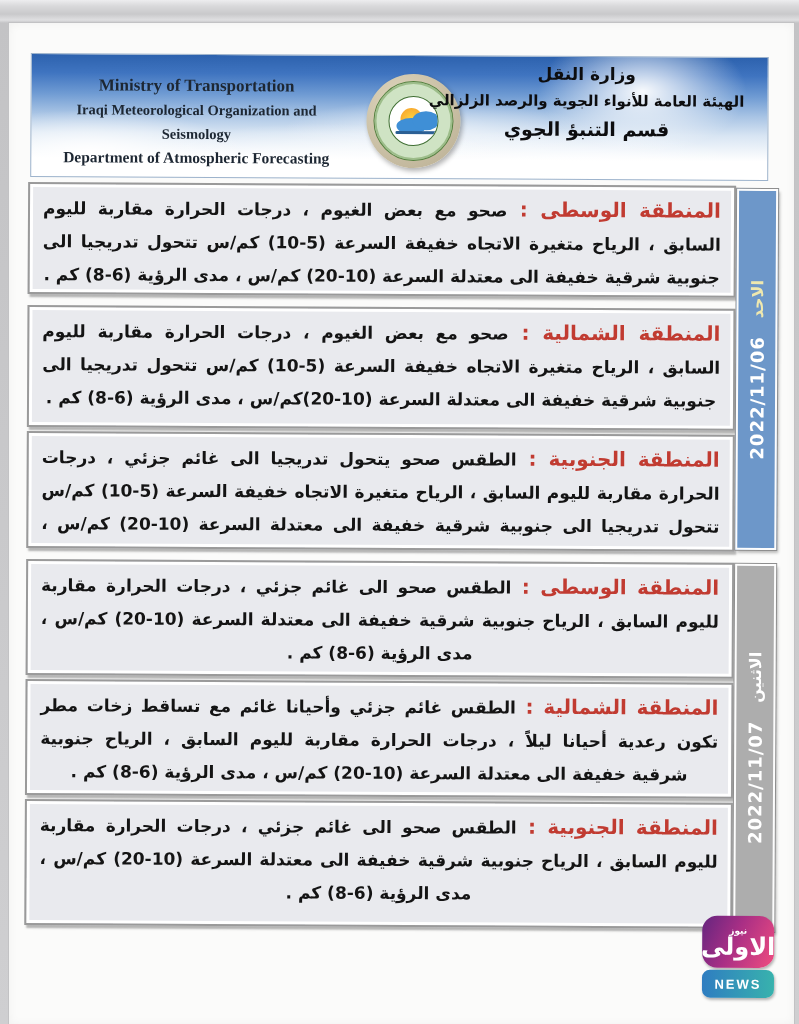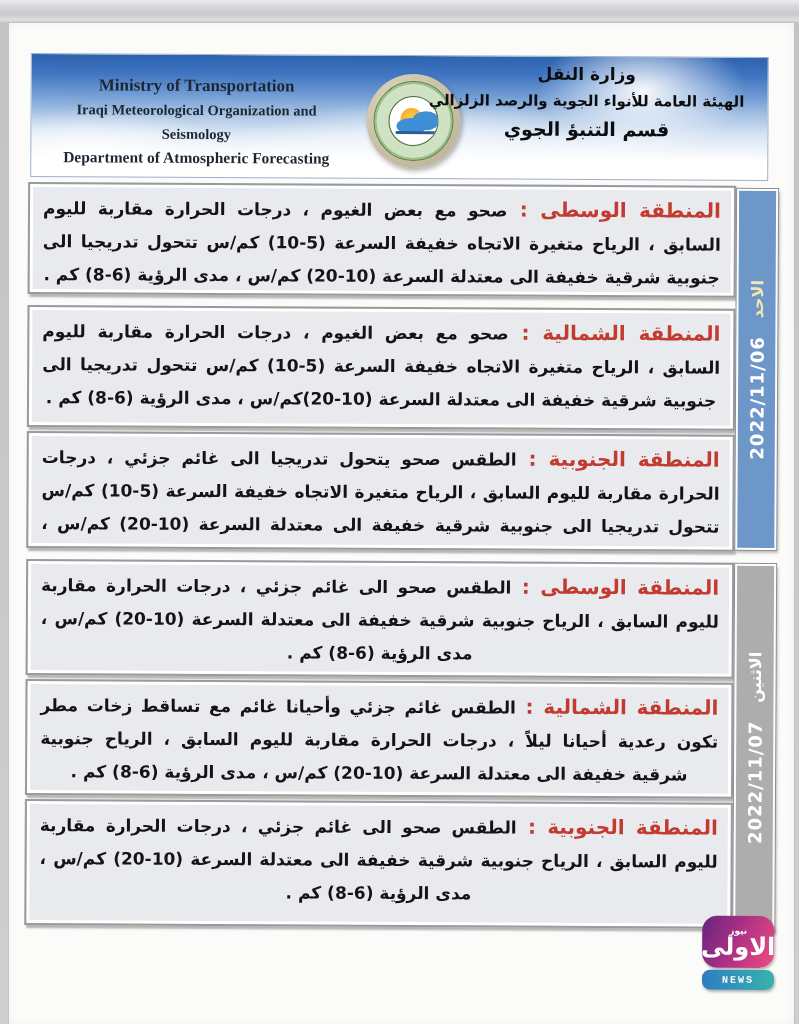--- a/index.html
+++ b/index.html
@@ -100,24 +100,24 @@
   .news-logo{position:absolute;left:682px;top:891px;width:72px;margin-left:16px;}
   .news-top{
     height:52px;border-radius:15px;color:#fff;
     background:linear-gradient(115deg,#64257f,#a92f85 45%,#f04c80);
     display:flex;flex-direction:column;align-items:center;justify-content:center;
     box-shadow:1px 2px 3px rgba(0,0,0,.3);direction:rtl;
   }
   .news-top .small{font-size:9px;font-weight:bold;line-height:9px;}
   .news-top .big{font-size:24px;font-weight:bold;line-height:22px;}
   .news-banner{
-    margin-top:2px;height:20px;border-radius:8px;color:#fff;
+    margin-top:2px;height:28px;border-radius:8px;color:#fff;
     background:linear-gradient(90deg,#2f7dc1,#38b2ad);
     display:flex;align-items:center;justify-content:center;
-    font-family:Liberation Mono, monospace;font-weight:bold;font-size:10px;letter-spacing:2px;
+    font-family:Liberation Sans, sans-serif;font-weight:bold;font-size:13px;letter-spacing:2px;
     box-shadow:1px 2px 3px rgba(0,0,0,.3);
   }
 </style>
 </head>
 <body>
 
 <div class="page">
   <div class="content">
 
     <div class="sky-header">

